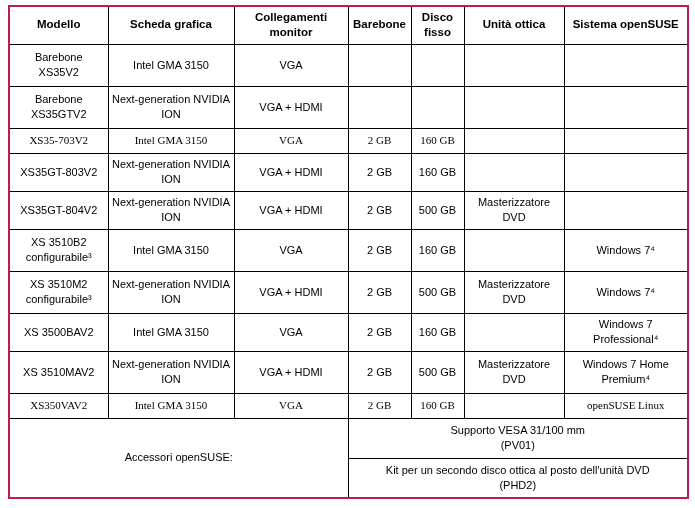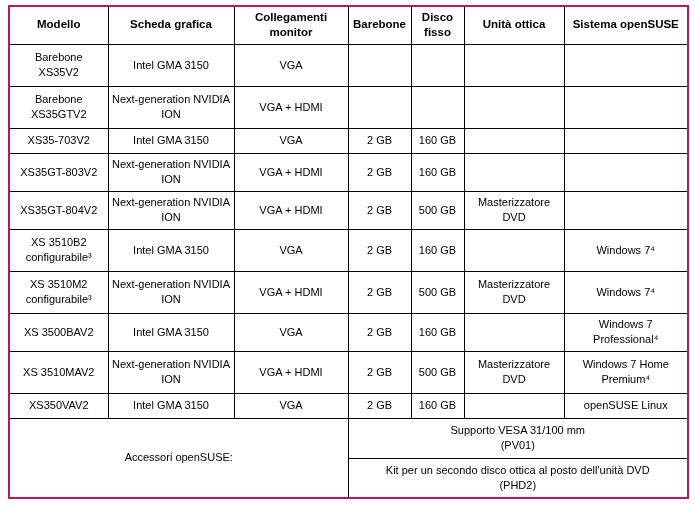--- a/index.html
+++ b/index.html
@@ -26,21 +26,21 @@
     vertical-align: middle;
     padding: 1px 2px;
     white-space: pre;
     overflow: hidden;
     color: #000000;
   }
   table.spec th {
     font-weight: bold;
     font-size: 11.5px;
   }
-  tr.h25 { height: 25px; }
+  tr.h25 { height: 25px; font-family: Liberation Serif, serif; }
   tr.h38 { height: 38px; }
   tr.h40 { height: 40px; }
   tr.h42 { height: 42px; }
 </style>
 </head>
 <body>
 
 <table class="spec">
   <colgroup>
     <col style="width:99px">

